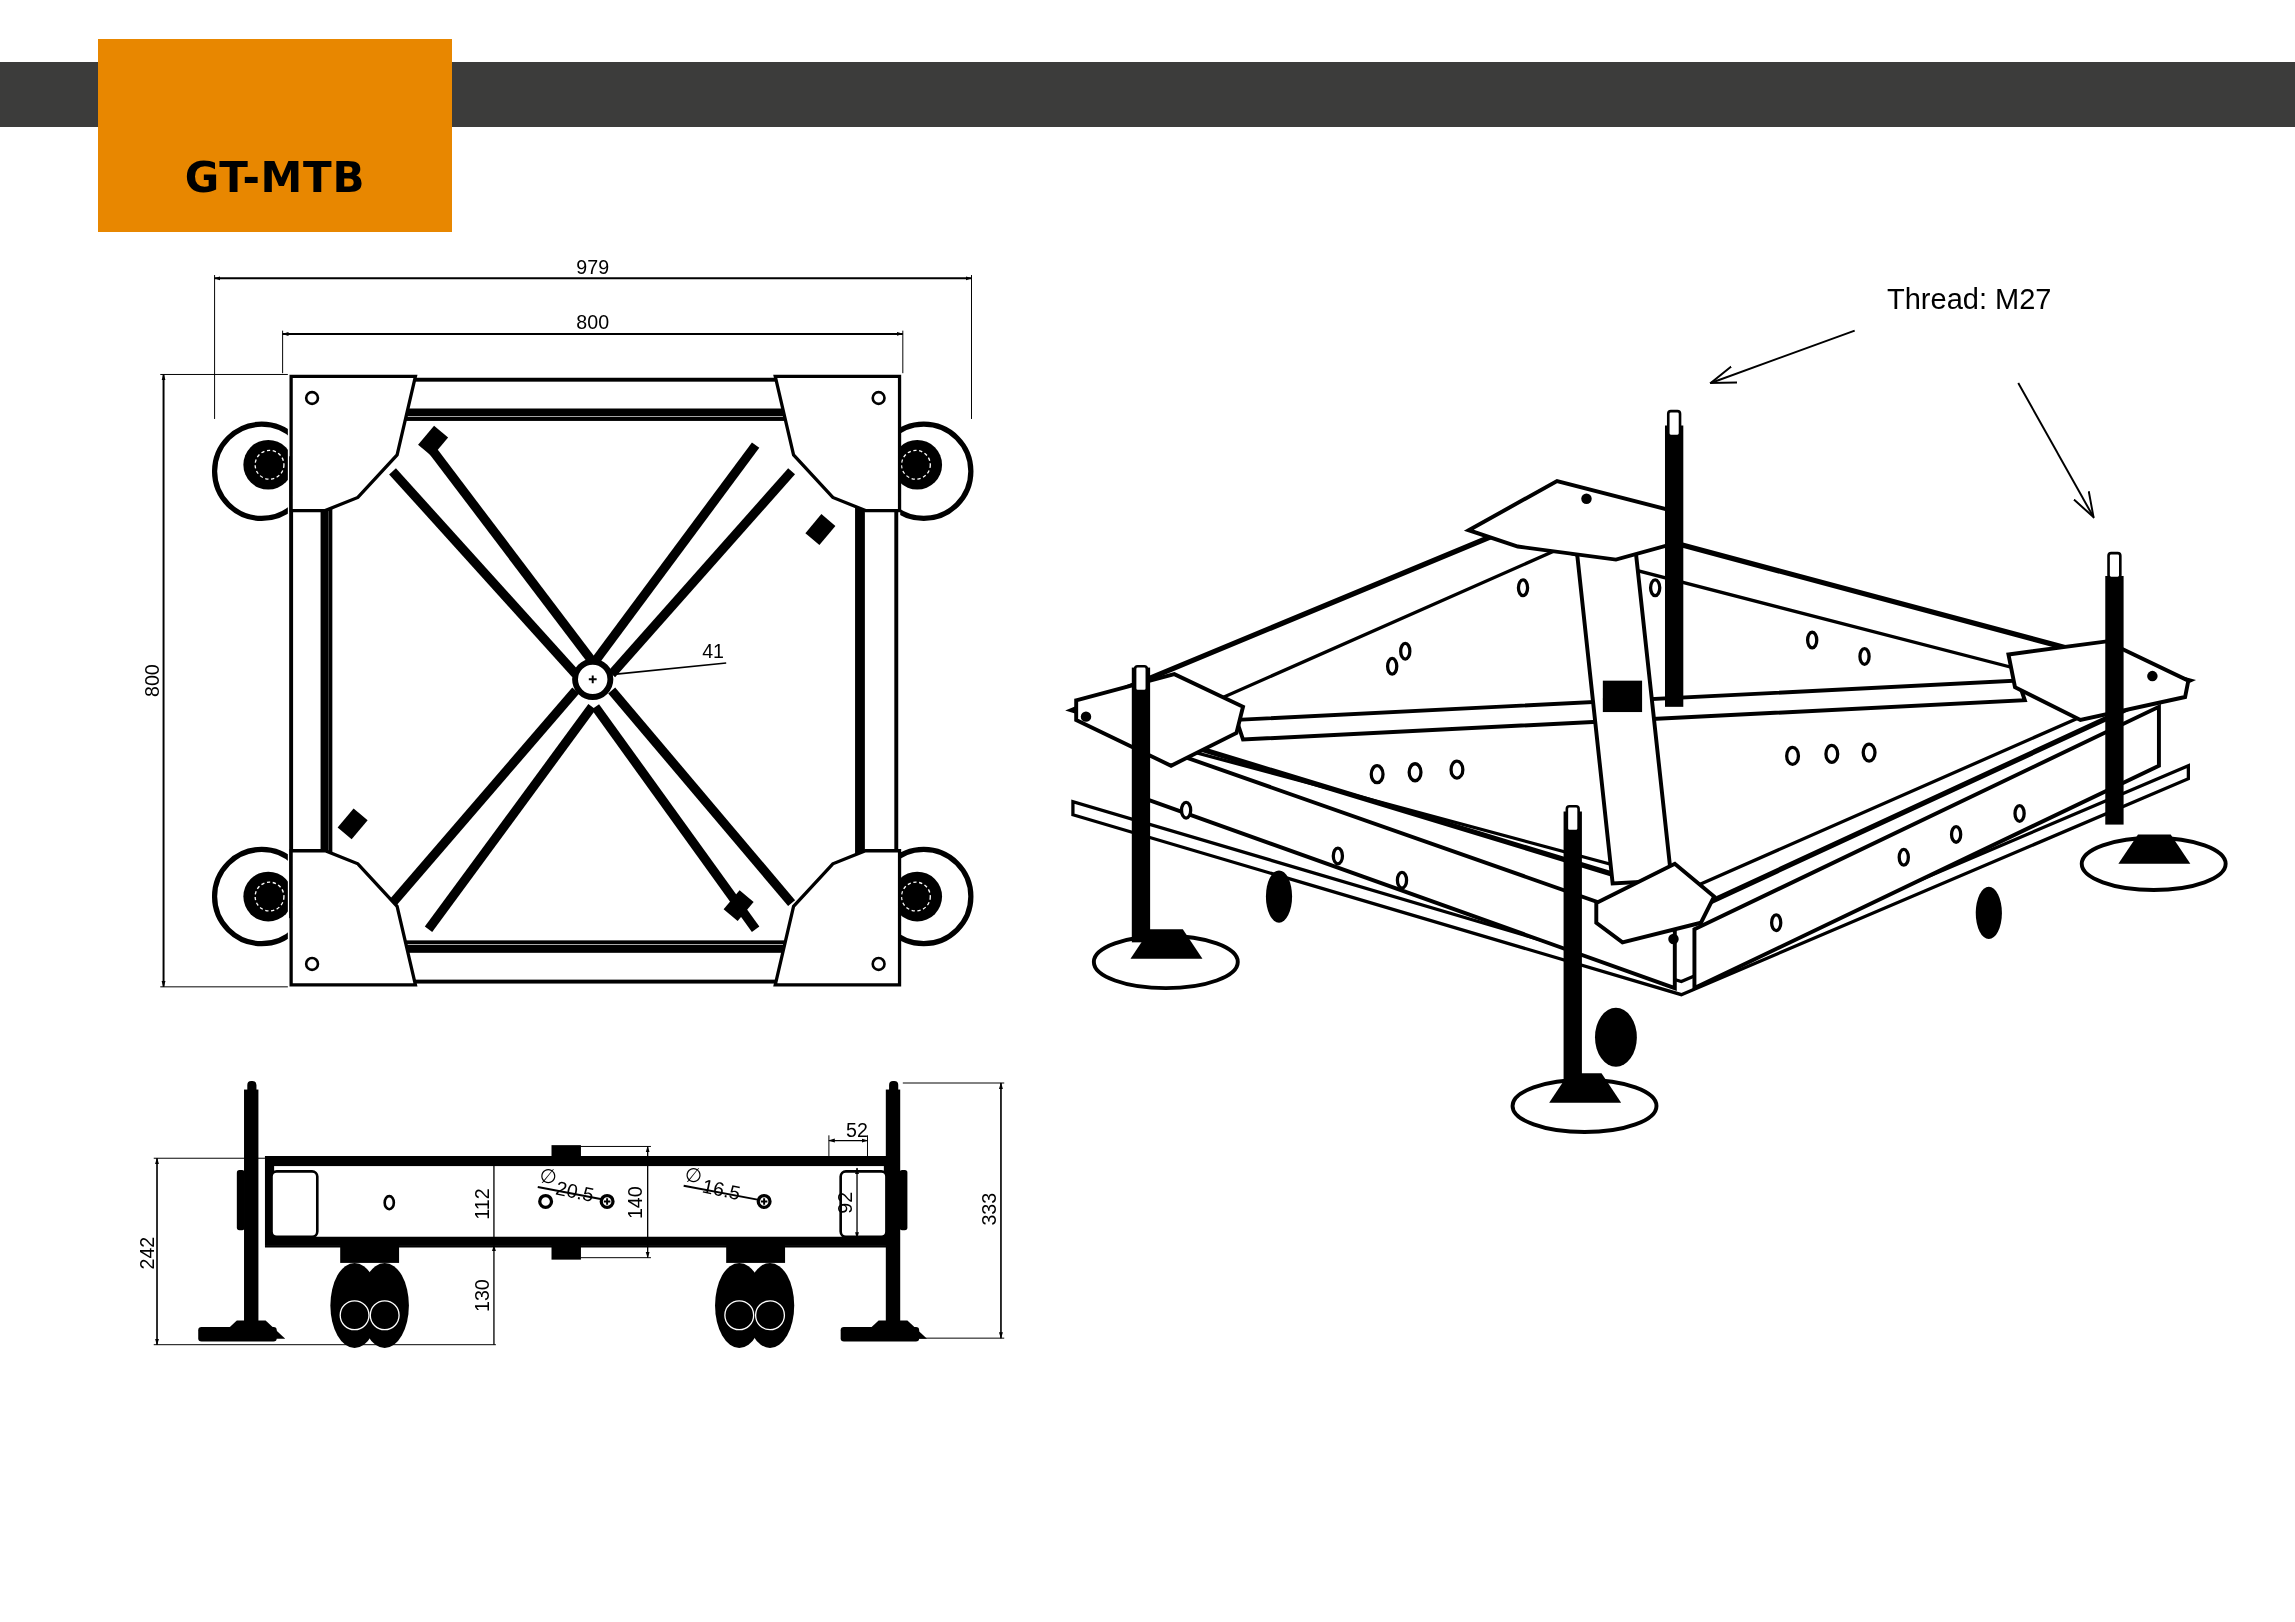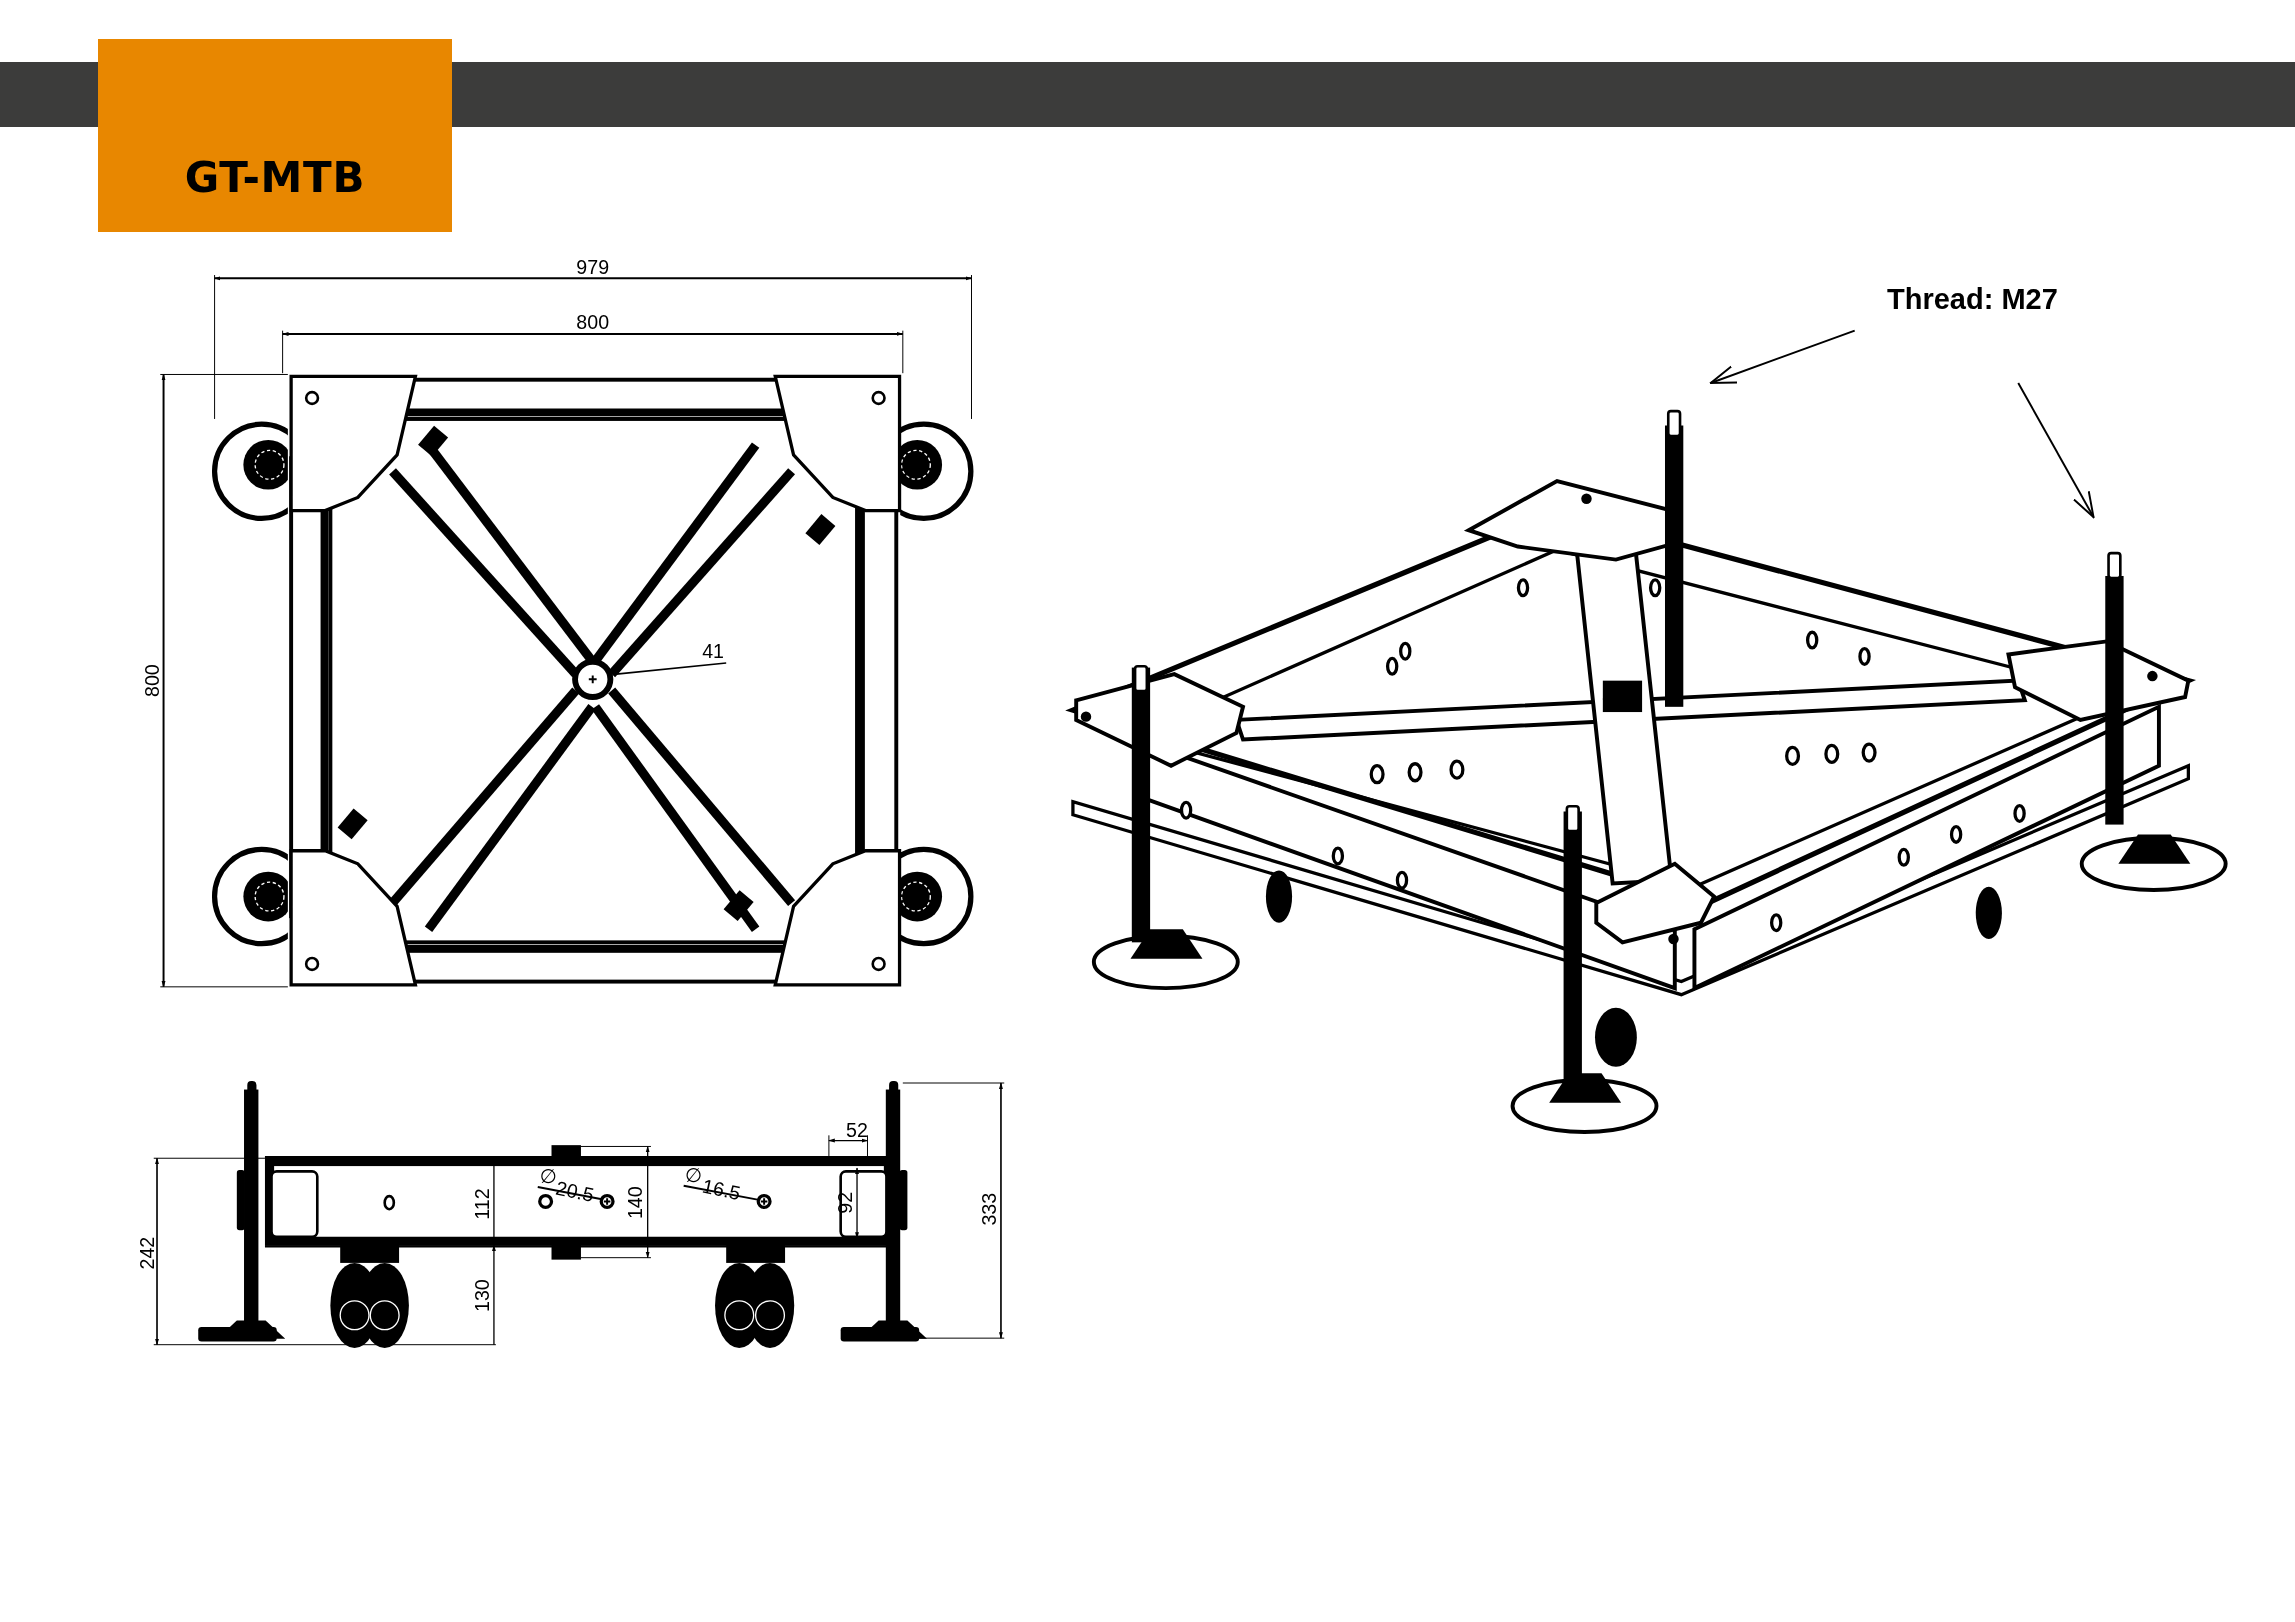--- a/index.html
+++ b/index.html
@@ -2,21 +2,21 @@
 <html style="font-size:10.5px"><head>
 <meta charset="utf-8">
 <style>
   html, body { margin: 0; padding: 0; background: #ffffff; }
   body { width: 2295px; height: 1623px; position: relative; overflow: hidden; font-family: "Liberation Sans", sans-serif; }
   .topbar { position: absolute; left: 0; top: 62px; width: 2295px; height: 65px; background: #3c3c3b; }
   .tag { position: absolute; left: 98px; top: 39px; width: 354px; height: 193px; background: #e88700; }
   .tag-title { position: absolute; left: 98px; top: 153px; width: 354px; text-align: center; font-family: "DejaVu Sans", sans-serif; font-weight: bold; font-size: 42px; color: #000; letter-spacing: 0.7px; }
   svg { position: absolute; left: 0; top: 0; }
   .dimtext { font-family: "Liberation Sans", sans-serif; font-size: 30px; fill: #000; }
-  .note { position: absolute; left: 1887px; top: 283px; font-family: "Liberation Sans", sans-serif; font-weight: bold; font-size: 29px; color: #000; text-align: center; }
+  .note { position: absolute; left: 1887px; top: 283px; font-family: "Liberation Sans", sans-serif; font-weight: normal; font-size: 29px; color: #000; text-align: center; }
 </style>
 </head>
 <body>
 
 <div class="topbar"></div>
 <div class="tag"></div>
 <div class="tag-title">GT-MTB</div>
 
 <svg width="2295" height="1623" viewBox="0 0 3508 2480">
   <defs>

